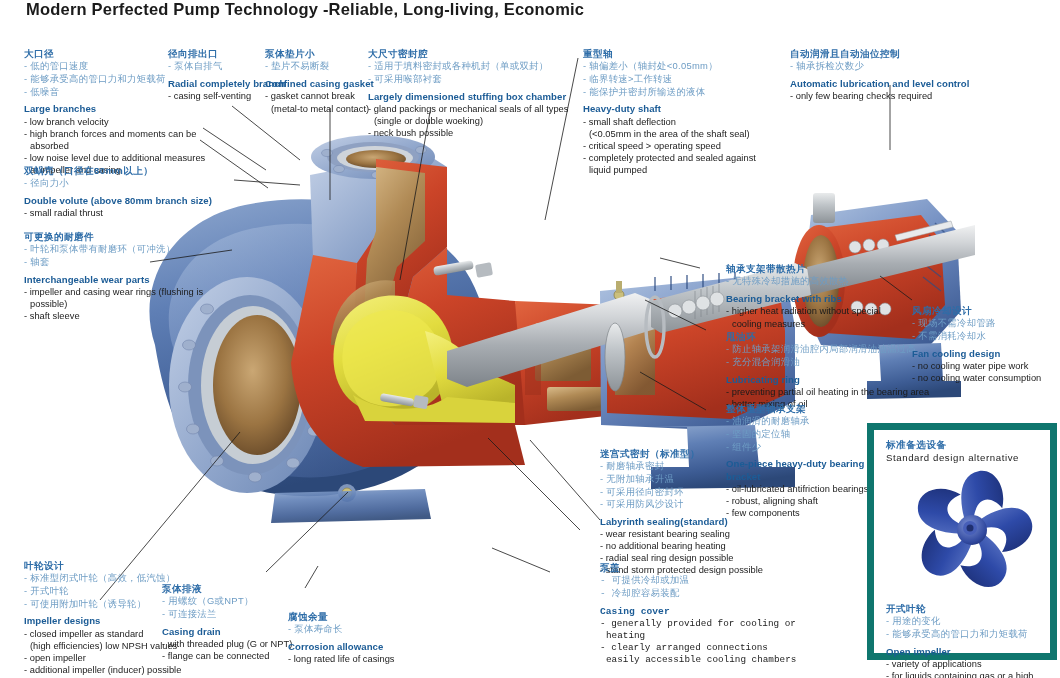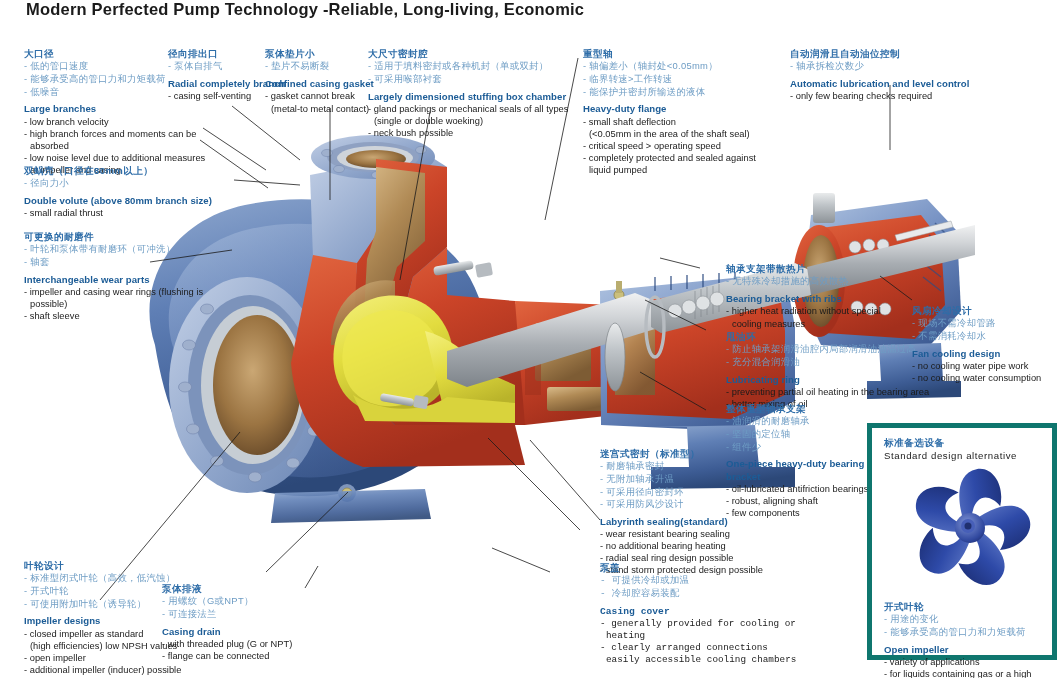--- a/index.html
+++ b/index.html
@@ -74,21 +74,21 @@
     position: absolute;
     left: 95px; top: 95px;
     width: 880px; height: 440px;
   }
 
   
   .alt-panel {
     position: absolute;
     left: 867px; top: 423px;
     width: 190px; height: 237px;
-    border: 5px solid #0f766e;
+    border: 7px solid #0f766e;
     background: #ffffff;
   }
   .alt-cn {
     position: absolute; left: 12px; top: 9px;
     font-size: 9.6px; font-weight: bold; color: #2e6da8;
     letter-spacing: 0.5px; white-space: nowrap;
   }
   .alt-en {
     position: absolute; left: 12px; top: 22px;
     font-size: 9.6px; color: #1b1b1b;
@@ -452,29 +452,37 @@
     <div class="cn-block">
       <div class="cn-head">泵体排液</div>
       <div class="cn-line">- 用螺纹（G或NPT）</div>
       <div class="cn-line">- 可连接法兰</div>
     </div>
     <div class="en-head">Casing drain</div>
     <div class="en-line">- with threaded plug (G or NPT)</div>
     <div class="en-line">- flange can be connected</div>
   </div>
 
+  <div class="callout" style="left:288px; top:598px; width:180px;">
+    <div class="cn-block">
+      <div class="cn-head">腐蚀余量</div>
+      <div class="cn-line">- 泵体寿命长</div>
+    </div>
+    <div class="en-head">Corrosion allowance</div>
+    <div class="en-line">- long rated life of casings</div>
+  </div>
 
   <div class="callout" style="left:583px; top:35px; width:250px;">
     <div class="cn-block">
       <div class="cn-head">重型轴</div>
       <div class="cn-line">- 轴偏差小（轴封处&lt;0.05mm）</div>
       <div class="cn-line">- 临界转速&gt;工作转速</div>
       <div class="cn-line">- 能保护并密封所输送的液体</div>
     </div>
-    <div class="en-head">Heavy-duty flange</div>
+    <div class="en-head">Heavy-duty shaft</div>
     <div class="en-line">- small shaft deflection</div>
     <div class="en-line indent">(&lt;0.05mm in the area of the shaft seal)</div>
     <div class="en-line">- critical speed &gt; operating speed</div>
     <div class="en-line">- completely protected and sealed against</div>
     <div class="en-line indent">liquid pumped</div>
   </div>
 
   <div class="callout" style="left:600px; top:435px; width:250px;">
     <div class="cn-block">
       <div class="cn-head">迷宫式密封（标准型）</div>

